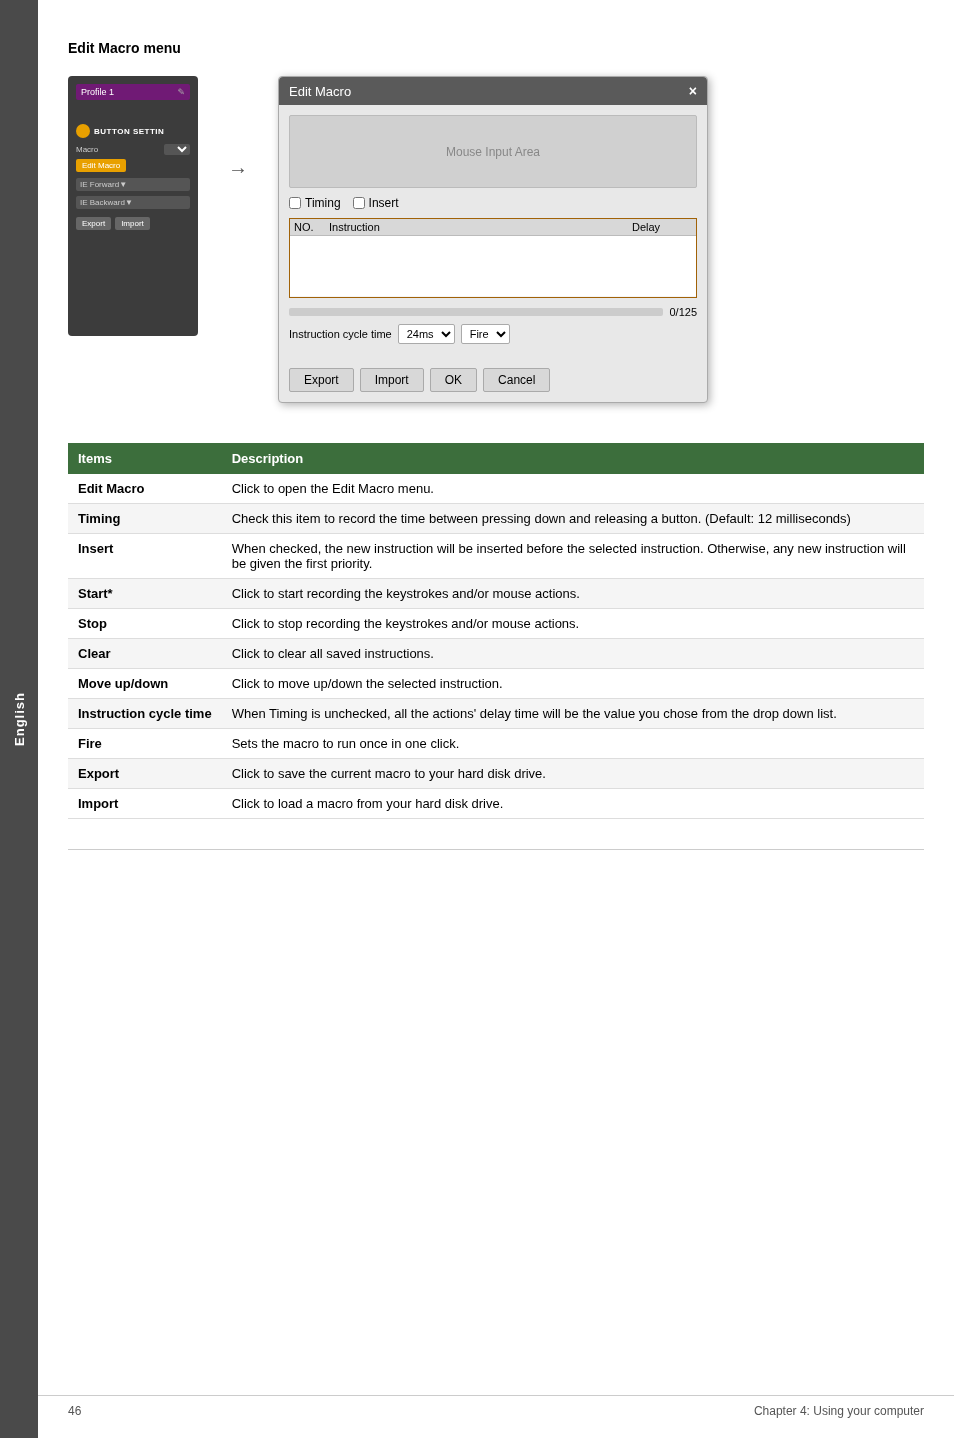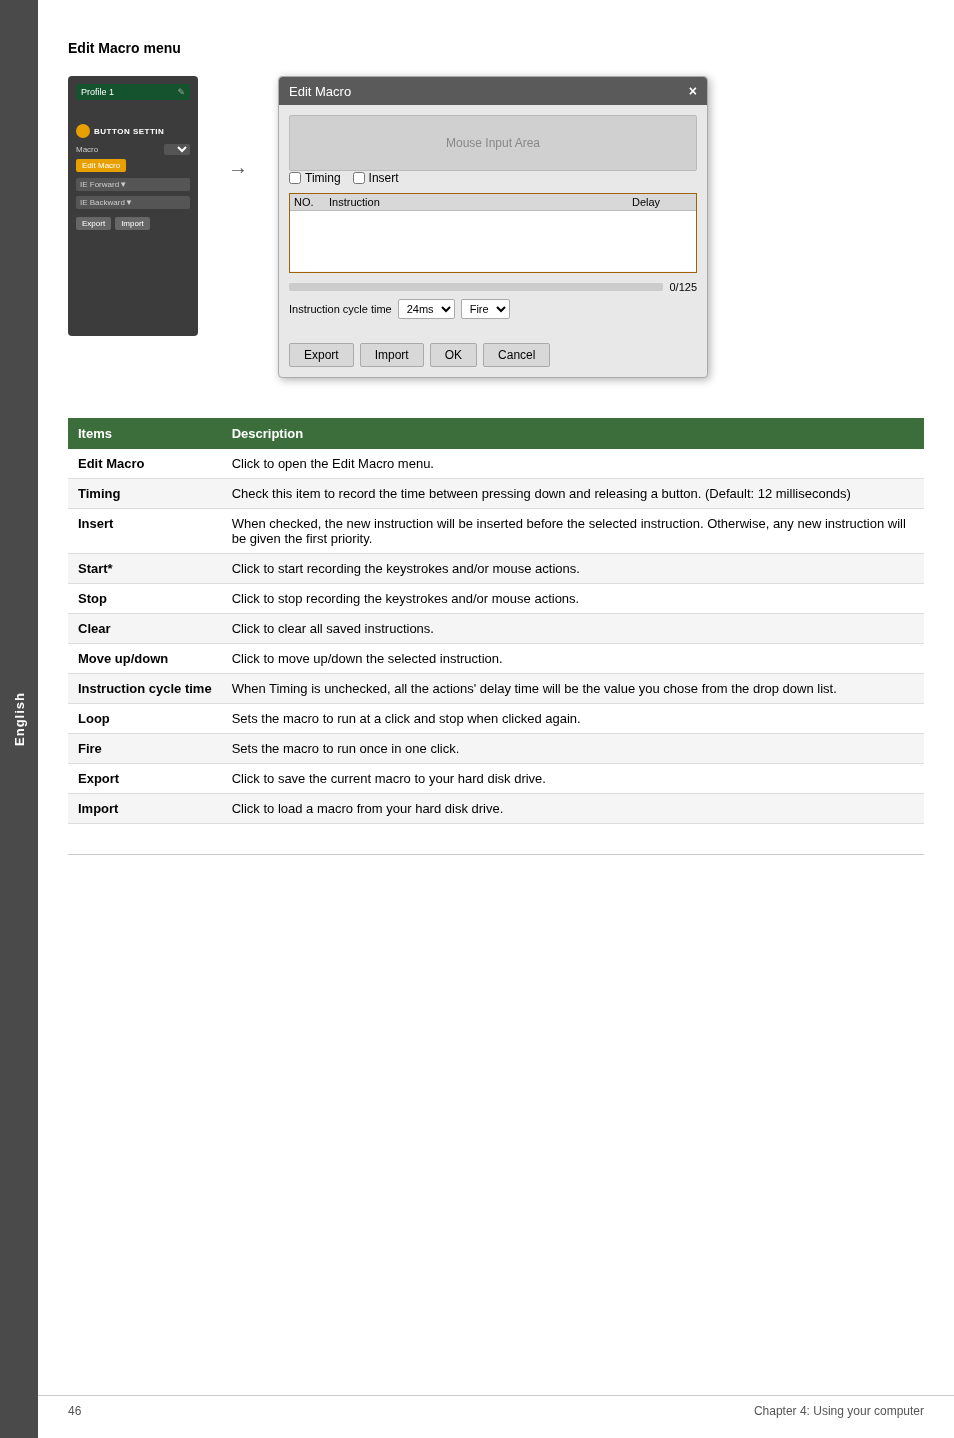--- a/index.html
+++ b/index.html
@@ -62,21 +62,21 @@
       width: 130px;
       min-height: 260px;
       color: #fff;
       font-size: 9px;
     }
     .mini-panel-header {
       display: flex;
       align-items: center;
       justify-content: space-between;
       margin-bottom: 8px;
-      background: #14532d;
+      background: #701a75;
       padding: 3px 5px;
       border-radius: 2px;
     }
     .mini-panel-profile {
       font-size: 9px;
       color: #fff;
     }
     .mini-panel-edit-icon {
       font-size: 9px;
       color: #aaa;
@@ -195,27 +195,27 @@
       padding: 10px;
       display: flex;
       gap: 8px;
     }
     .dialog-left {
       flex: 1;
     }
     .mouse-input-area {
       background: #d0d0d0;
       border: 1px solid #bbb;
-      height: 56px;
+      height: 73px;
       display: flex;
       align-items: center;
       justify-content: center;
       color: #888;
       font-size: 12px;
-      margin-bottom: 0;
+      margin-bottom: 8px;
       border-radius: 2px;
     }
     .timing-insert-row {
       display: flex;
       align-items: center;
       gap: 12px;
       margin-bottom: 8px;
     }
     .checkbox-label {
       display: flex;
@@ -499,24 +499,20 @@
         </tr>
         <tr>
           <td>Move up/down</td>
           <td>Click to move up/down the selected instruction.</td>
         </tr>
         <tr>
           <td>Instruction cycle time</td>
           <td>When Timing is unchecked, all the actions' delay time will be the value you chose from the drop down list.</td>
         </tr>
         <tr>
-          <td>Loop</td>
-          <td>Sets the macro to run at a click and stop when clicked again.</td>
-        </tr>
-        <tr>
           <td>Fire</td>
           <td>Sets the macro to run once in one click.</td>
         </tr>
         <tr>
           <td>Export</td>
           <td>Click to save the current macro to your hard disk drive.</td>
         </tr>
         <tr>
           <td>Import</td>
           <td>Click to load a macro from your hard disk drive.</td>

